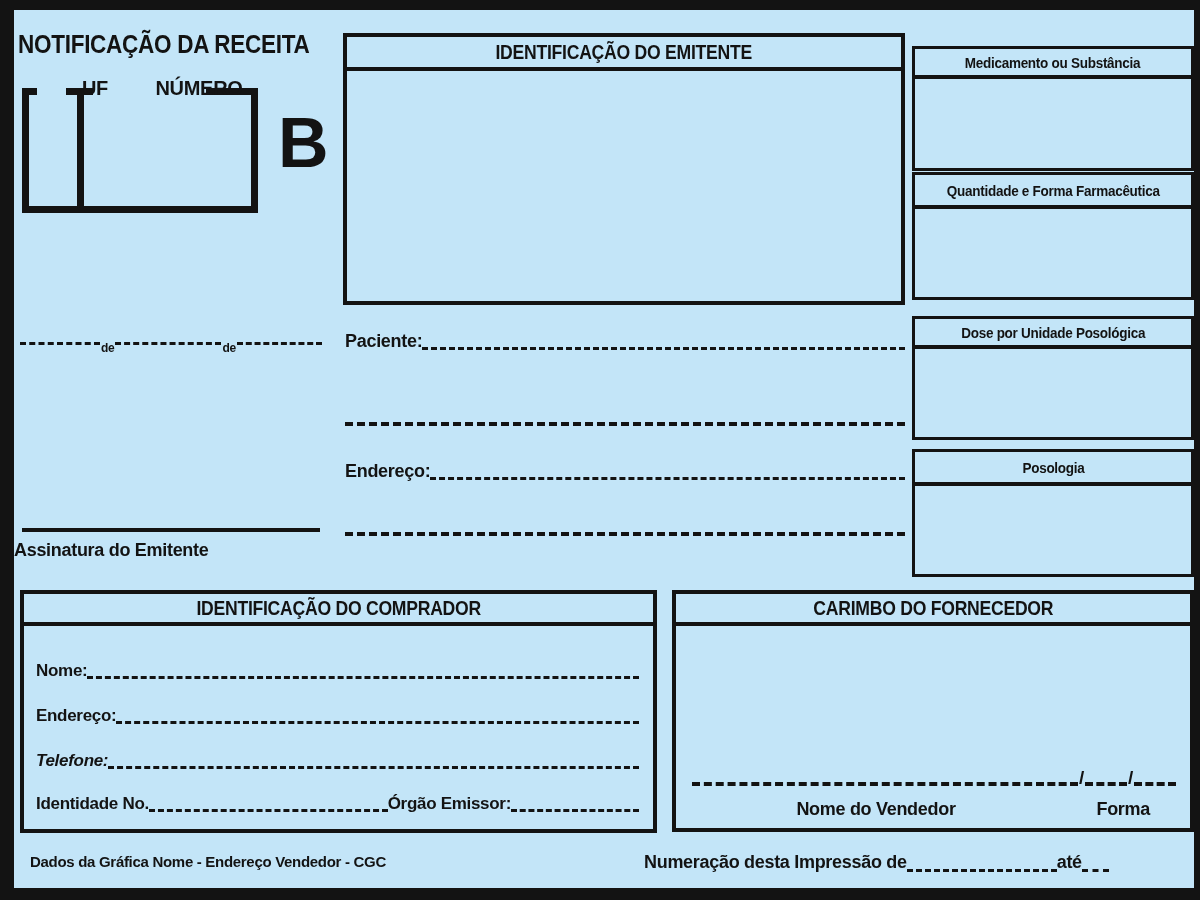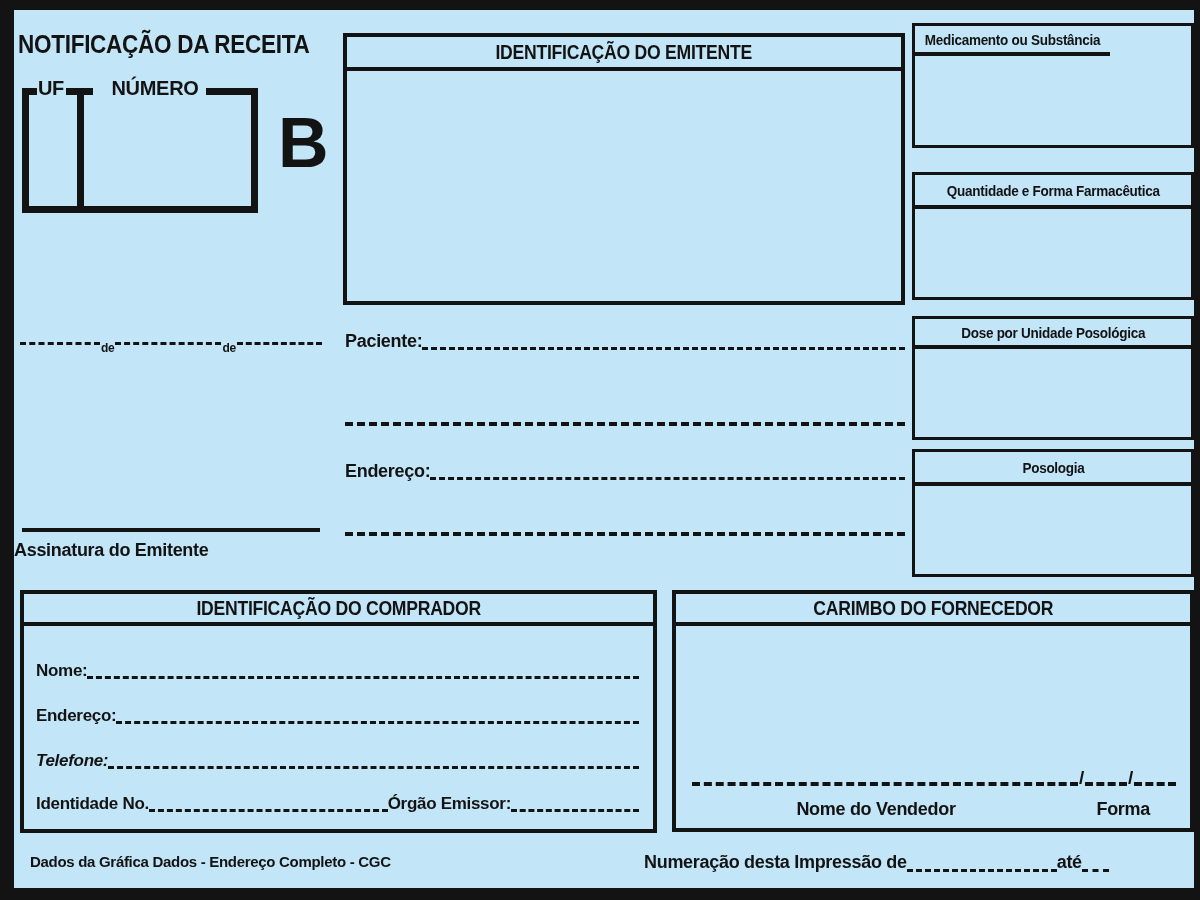--- a/index.html
+++ b/index.html
@@ -18,21 +18,21 @@
     color:var(--ink); font-weight:bold; letter-spacing:-0.3px;
   }
   .abs{ position:absolute; }
 
   
   .main-title{ left:4px; top:20px; font-size:25px; white-space:nowrap;
     transform:scaleX(0.9); transform-origin:0 50%; }
   .ufbox{ left:8px; top:78px; width:236px; height:125px; }
   .ufbox .seg{ position:absolute; background:var(--ink); }
   .ufbox .lbl{ position:absolute; top:-10px; font-size:20px; text-align:center;
-    line-height:1; }
+    line-height:1;margin-left:44px; }
   .b-letter{ left:264px; top:98px; font-size:70px; line-height:1; }
 
   
   .box{ border:4px solid var(--ink); }
   .box .hd{ display:flex; align-items:center; justify-content:center;
     border-bottom:4px solid var(--ink); font-size:20px; }
   .box .hd span{ transform:scaleX(0.88); white-space:nowrap; }
   .rbox{ border:3px solid var(--ink); }
   .rbox .hd{ display:flex; align-items:center; justify-content:center;
     border-bottom:4px solid var(--ink); font-size:15px; }
@@ -122,21 +122,21 @@
     <span class="lab">Paciente:</span>
     <div class="dash"></div>
   </div>
   <div class="abs dash-line" style="left:331px;top:412px;width:560px;"></div>
   <div class="abs field-row mid-row" style="top:452px;">
     <span class="lab">Endereço:</span>
     <div class="dash"></div>
   </div>
   <div class="abs dash-line" style="left:331px;top:522px;width:560px;"></div>
 
-  <div class="abs rbox" style="left:898px;top:13px;width:282px;height:125px;display:flex;">
+  <div class="abs rbox" style="left:898px;top:36px;width:282px;height:125px;display:flex;flex-direction:column;">
     <div class="hd" style="height:30px;">
       <span>Medicamento ou Substância</span>
     </div>
     <div class="fillarea"></div>
   </div>
   <div class="abs rbox" style="left:898px;top:162px;width:282px;height:128px;display:flex;flex-direction:column;justify-content:space-between;">
     <div class="hd" style="height:34px;">
       <span>Quantidade e Forma Farmacêutica</span>
     </div>
     <div class="fillarea"></div>
@@ -188,21 +188,21 @@
       <div class="dash-line"></div>
       <span class="slash">/</span>
       <div class="dash-line"></div>
       <span class="slash">/</span>
       <div class="dash-line"></div>
     </div>
     <div class="vend-label">Nome do Vendedor</div>
     <div class="data-label">Forma</div>
   </div>
 
-  <div class="abs foot-grafica">Dados da Gráfica  Dados - Endereço Completo - CGC</div>
+  <div class="abs foot-grafica">Dados da Gráfica  Nome - Endereço Vendedor - CGC</div>
   <div class="abs foot-num">
     <span class="lab">Numeração desta Impressão de</span>
     <div class="dash n1"></div>
     <span class="lab">até</span>
     <div class="dash n2"></div>
   </div>
 
 </div>
 
 </body></html>

